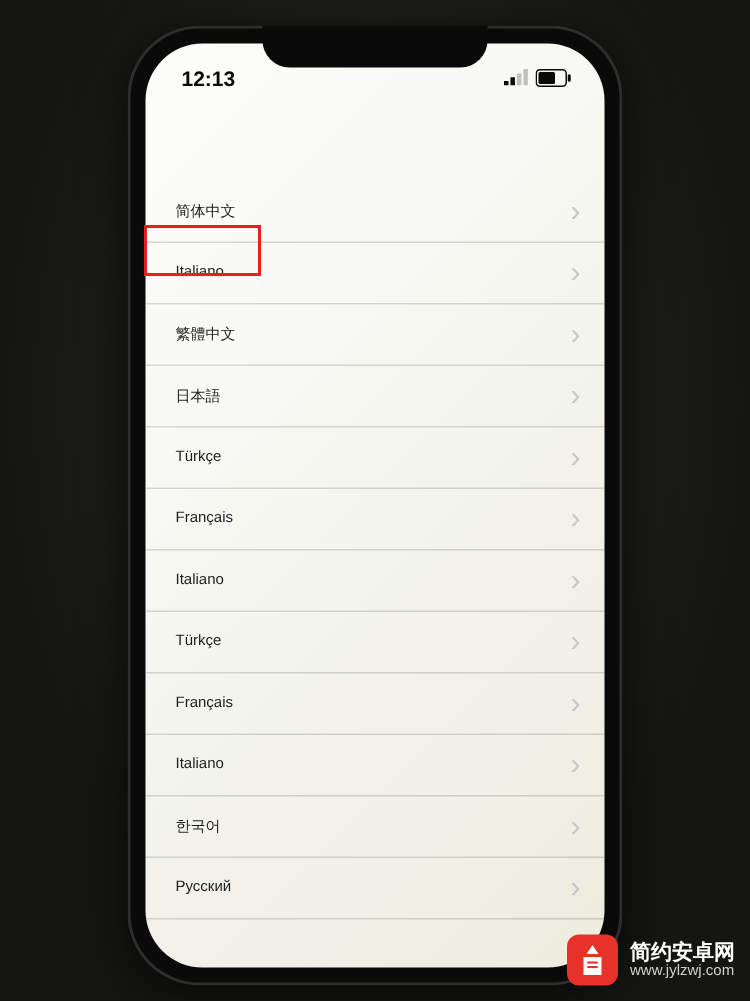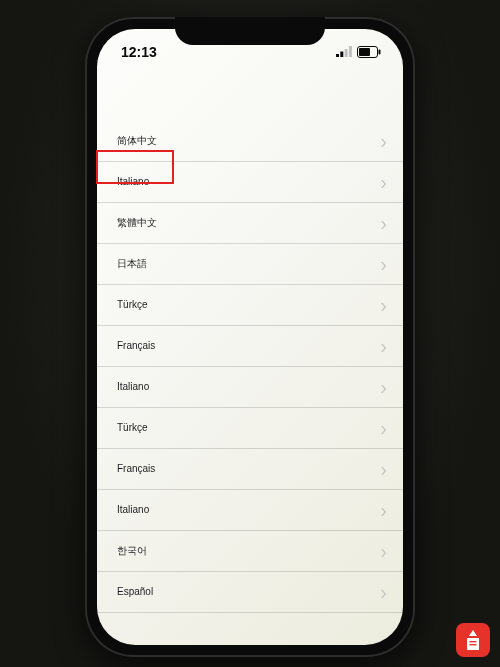--- a/index.html
+++ b/index.html
@@ -200,33 +200,37 @@
         </div>
         <div class="lang-row">
           <span class="lang-label">Italiano</span>
           <span class="chevron">›</span>
         </div>
         <div class="lang-row">
           <span class="lang-label">한국어</span>
           <span class="chevron">›</span>
         </div>
         <div class="lang-row">
-          <span class="lang-label">Español</span>
+          <span class="lang-label">Русский</span>
           <span class="chevron">›</span>
         </div>
       </div>
 
     </div>
   </div>
 
   <div class="highlight-box"></div>
 
   <div class="watermark">
     <div class="wm-icon">
       <svg width="20" height="20" viewBox="0 0 20 20">
           <path d="M10 0 L14 6 L6 6 Z M4 8 L16 8 L16 20 L4 20 Z" fill="#fff"></path>
           <rect x="6.5" y="11" width="7" height="1.4" fill="#e63228"></rect>
           <rect x="6.5" y="14" width="7" height="1.4" fill="#e63228"></rect>
         </svg>
     </div>
+    <div class="wm-text">
+      <span class="wm-title">简约安卓网</span>
+      <span class="wm-url">www.jylzwj.com</span>
+    </div>
   </div>
 
 </div>
 
 </body></html>

